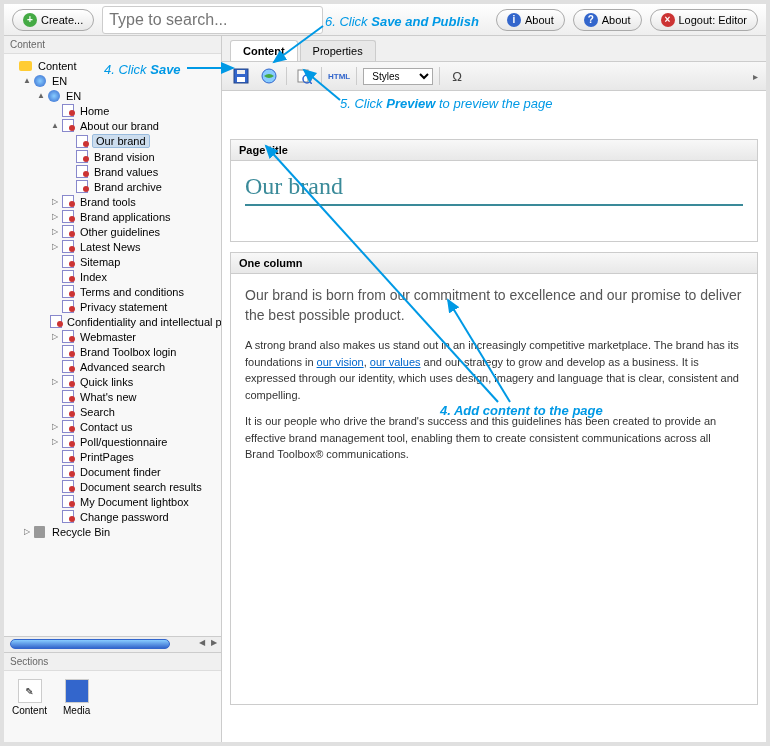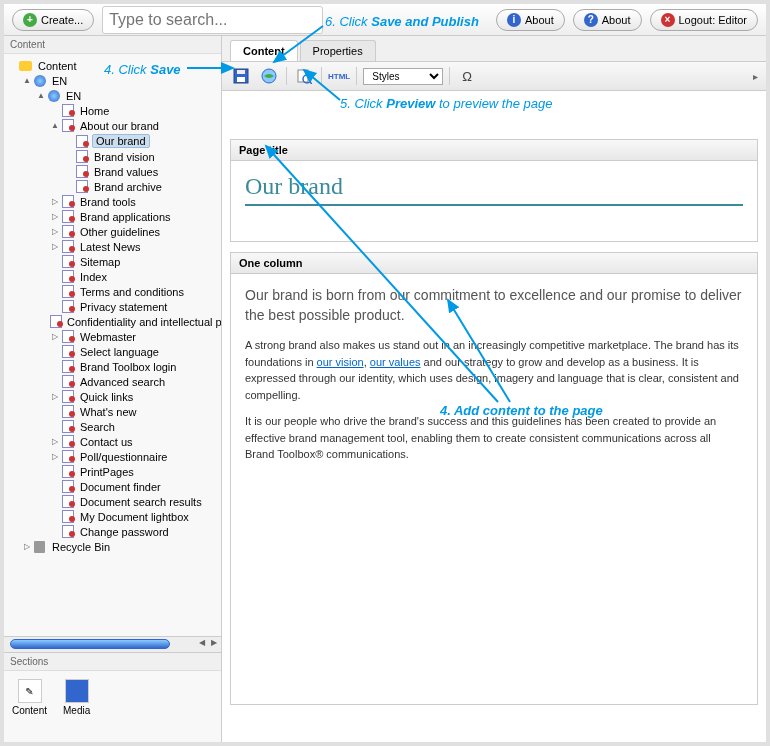--- a/index.html
+++ b/index.html
@@ -34,21 +34,21 @@
 .sec-items { display: flex; gap: 16px; padding: 8px; }
 .sec-item { text-align: center; font-size: 10px; cursor: pointer; }
 .sec-ic { width: 24px; height: 24px; margin: 0 auto 2px; border: 1px solid #ccc; background: #fff; display: flex; align-items: center; justify-content: center; }
 .editor { flex: 1; display: flex; flex-direction: column; overflow: hidden; background: #fff; }
 .tabs { display: flex; padding: 4px 8px 0; background: #f0f0f0; border-bottom: 1px solid #ccc; gap: 2px; }
 .tab { padding: 4px 12px; font-size: 11px; border: 1px solid #ccc; border-bottom: none; background: #e8e8e8; border-radius: 3px 3px 0 0; cursor: pointer; }
 .tab.active { background: #fff; font-weight: bold; }
 .toolbar { display: flex; align-items: center; padding: 4px 8px; background: linear-gradient(#f8f8f8,#e8e8e8); border-bottom: 1px solid #ccc; gap: 6px; }
 .tbtn { width: 22px; height: 20px; display: inline-flex; align-items: center; justify-content: center; cursor: pointer; border-radius: 2px; }
 .sep { width: 1px; height: 18px; background: #ccc; }
-.styles-sel { font-size: 10px; padding: 1px 4px; border: 1px solid #aaa; width: 80px; background: #fff; }
+.styles-sel { font-size: 10px; padding: 1px 4px; border: 1px solid #aaa; width: 70px; background: #fff; }
 .tb-more { margin-left: auto; font-size: 10px; color: #666; cursor: pointer; }
 .content-area { flex: 1; overflow: auto; padding: 8px; margin-top: 40px; }
 .block { border: 1px solid #ccc; margin-bottom: 10px; }
 .block-hd { padding: 4px 8px; font-size: 11px; font-weight: bold; background: linear-gradient(#f8f8f8,#e8e8e8); border-bottom: 1px solid #ccc; }
 .block-body { padding: 12px 14px; }
 .page-title { font-size: 24px; color: #3a8a99; font-family: Georgia, serif; border-bottom: 2px solid #3a8a99; padding-bottom: 4px; }
 .body-text { font-size: 14px; color: #555; line-height: 1.4; margin-bottom: 12px; }
 .body-p { font-size: 11px; color: #333; line-height: 1.5; margin-bottom: 10px; }
 .body-p a { color: #06c; text-decoration: underline; }
 
@@ -209,27 +209,20 @@
               <span class="ic-page"></span>
             </span>
             <span class="lbl">Confidentiality and intellectual p</span>
           </div>
           <div class="tree-node ind3">
             <span class="tgl">▷</span>
             <span class="nic">
               <span class="ic-page"></span>
             </span>
             <span class="lbl">Webmaster</span>
-          </div>
-          <div class="tree-node ind3">
-            <span class="tgl"></span>
-            <span class="nic">
-              <span class="ic-page"></span>
-            </span>
-            <span class="lbl">Select language</span>
           </div>
           <div class="tree-node ind3">
             <span class="tgl"></span>
             <span class="nic">
               <span class="ic-page"></span>
             </span>
             <span class="lbl">Brand Toolbox login</span>
           </div>
           <div class="tree-node ind3">
             <span class="tgl"></span>

